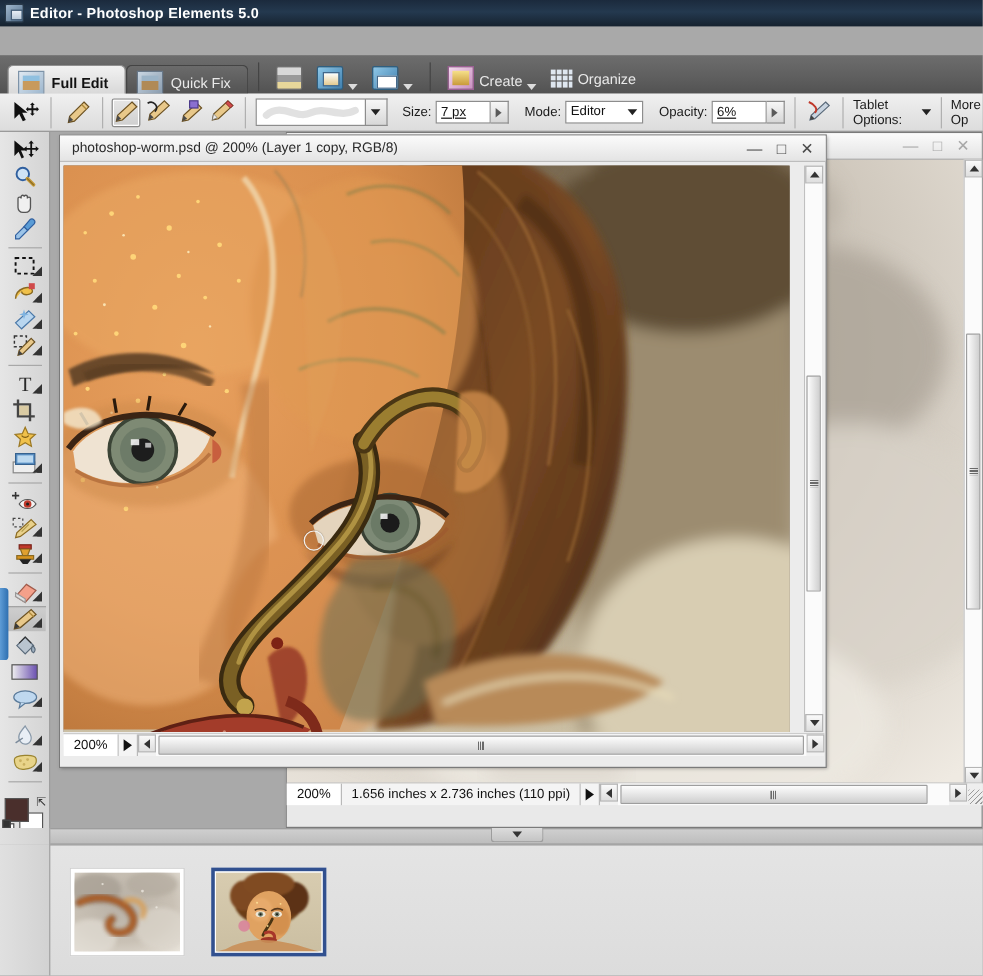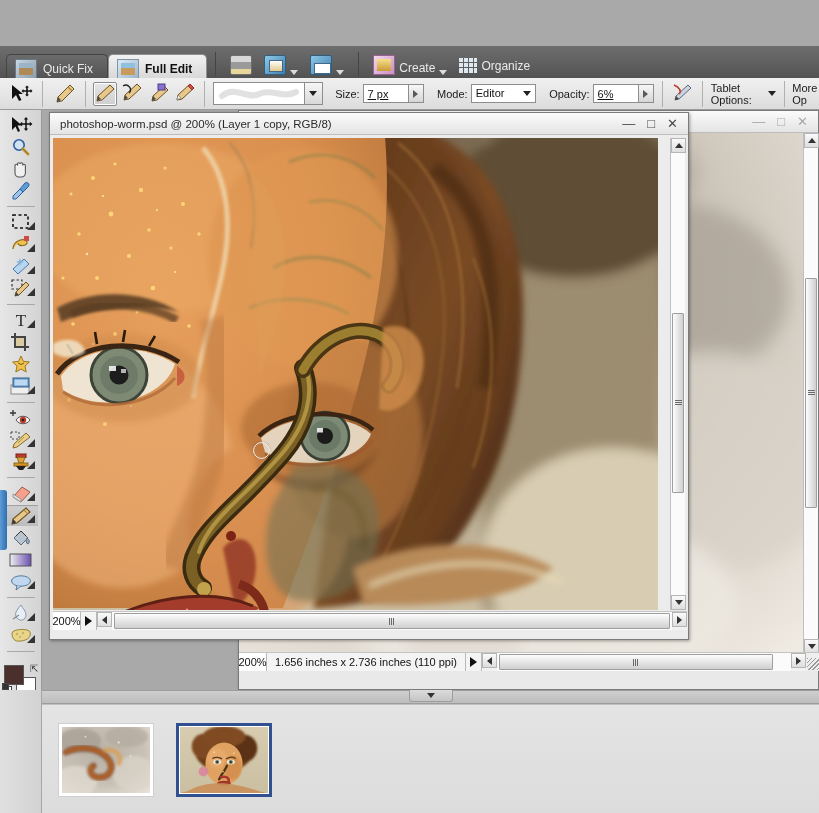--- a/index.html
+++ b/index.html
@@ -185,21 +185,21 @@
   }
   .dtitle .wbtns { margin-left:auto; display:flex; align-items:center; gap:12px; padding-right:6px; }
   .wbtn { font-size: 13px; color:#4a4a4a; line-height:1; cursor:default; }
   .wbtn.dim { color:#a8a8a8; }
   .canvaswrap { position:absolute; overflow:hidden; background:#808080; }
   .dstatus {
     position:absolute; left:0; bottom:0; height:18px; display:flex; align-items:stretch;
     background: linear-gradient(to bottom,#f2f2f2,#e2e2e2); border-top:1px solid #c4c4c4;
     font-size:11px; color:#111;
   }
-  .dstatus .zoomcell { width:28px; background:#fff; border-right:1px solid #b9b9b9;
+  .dstatus .zoomcell { width:46px; background:#fff; border-right:1px solid #b9b9b9;
                        display:flex;align-items:center;justify-content:center; }
   .dstatus .infocell { padding:0 8px; display:flex; align-items:center; border-right:1px solid #b9b9b9;
                        background:#f4f4f4; white-space:nowrap; }
   .dstatus .arrcell { width:16px; display:flex;align-items:center;justify-content:center;
                       border-right:1px solid #b9b9b9; background:#f4f4f4; }
   .tri-r-blk { width:0;height:0;border-top:5px solid transparent;border-bottom:5px solid transparent;
                border-left:7px solid #111; }
 
   
   .sb-v { position:absolute; width:15px; background:#f1f1f1; border-left:1px solid #c0c0c0;
@@ -259,30 +259,34 @@
   .toolfooter { position:absolute; left:0; top:690px; width:42px; height:14px;
                 background:linear-gradient(to right,#e0e0e0,#d2d2d2); border-right:1px solid #a6a6a6; }
 
   svg { overflow: visible; }
 </style>
 </head>
 <body>
 
 <div id="app">
 
+  <div class="titlebar">
+    <div class="tb-icon"></div>
+    <div class="tb-title">Editor - Photoshop Elements 5.0</div>
+  </div>
 
 
   <div class="shortcutbar">
+    <div class="modetab active">
+      <span class="ic ic-fulledit"></span>
+      <span>Full Edit</span>
+    </div>
     <div class="modetab inactive">
       <span class="ic ic-quickfix"></span>
       <span>Quick Fix</span>
-    </div>
-    <div class="modetab active">
-      <span class="ic ic-fulledit"></span>
-      <span>Full Edit</span>
     </div>
 
     <div class="sep-v"></div>
 
     <div class="sc-btn">
       <span class="ic ic-print"></span>
     </div>
     <div class="sc-btn">
       <span class="ic ic-order"></span>
       <span class="caretdown"></span>

